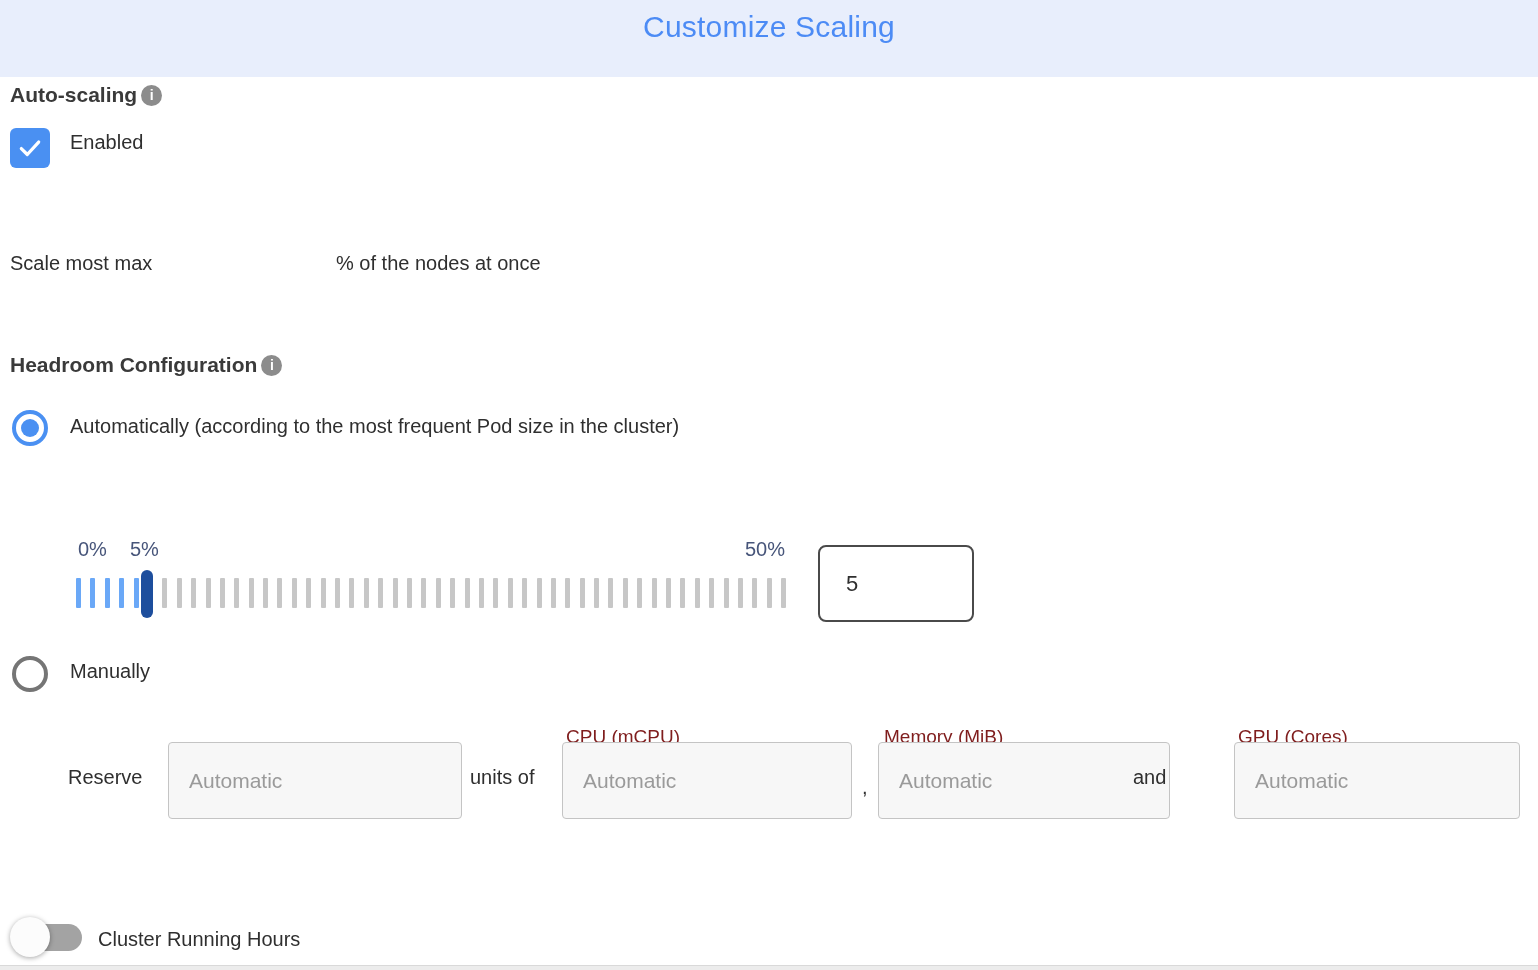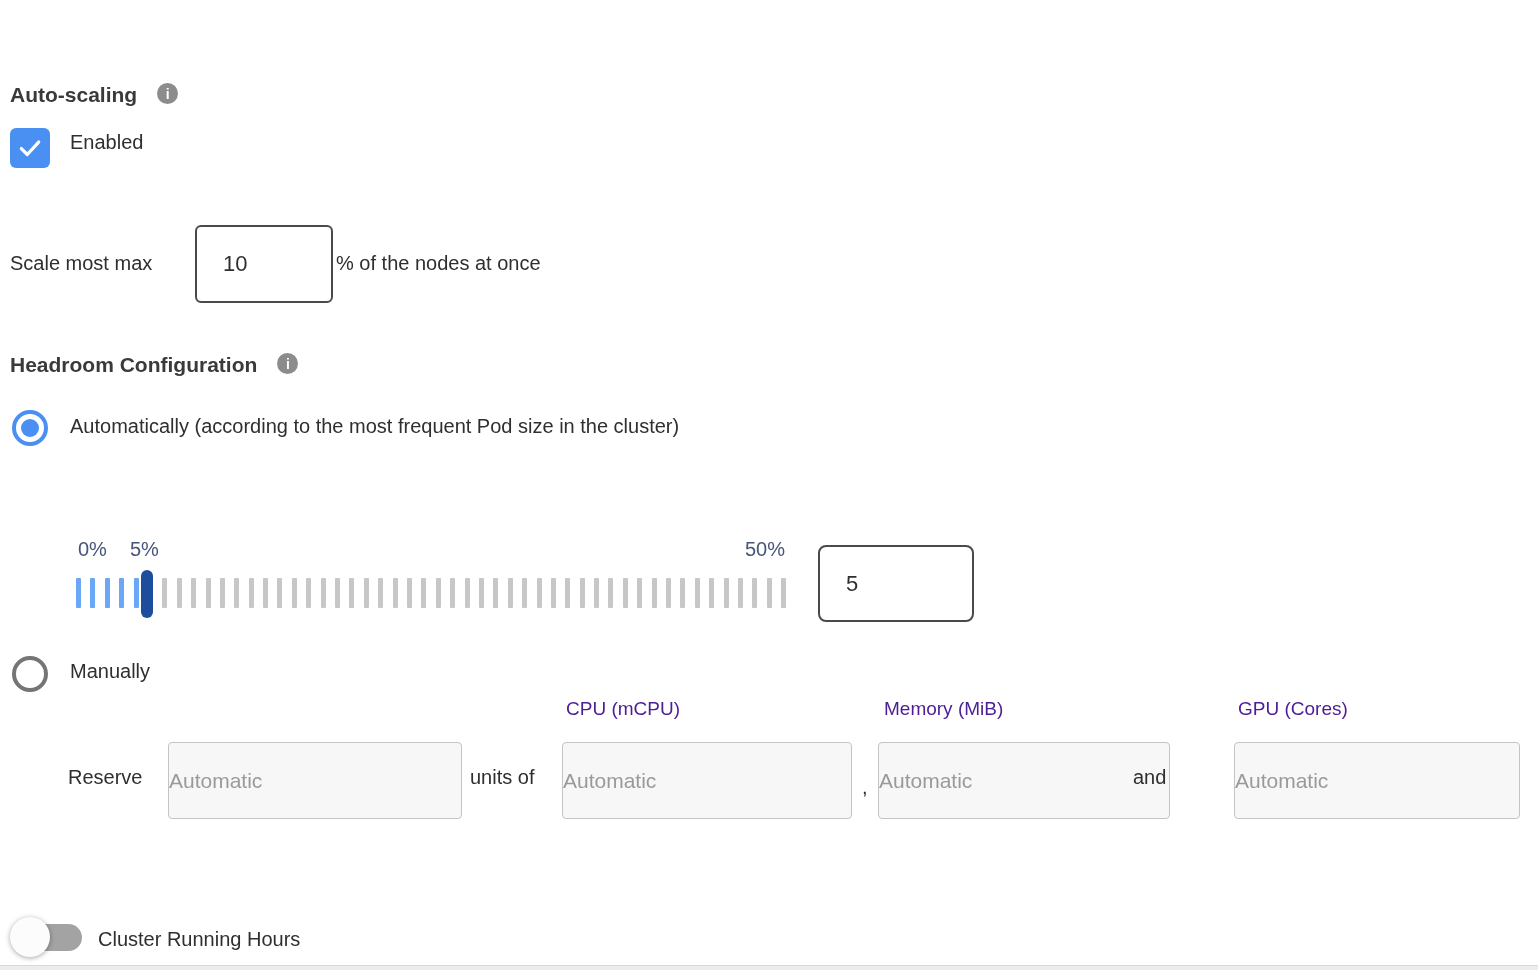--- a/index.html
+++ b/index.html
@@ -26,21 +26,21 @@
     margin-top: 10px;
     font-size: 30px;
     color: #4c8bf5;
     letter-spacing: 0.2px;
   }
 
   
   .section-label {
     position: absolute;
     font-size: 21px; font-weight: bold; color: #3a3a3a;
-    display: flex; align-items: flex-start; gap: 20px;
+    display: flex; align-items: center; gap: 4px;
   }
   .body-text { position: absolute; font-size: 20px; color: #2f2f2f; }
 
   .info-icon {
     width: 21px; height: 21px; border-radius: 50%;
     background: #8c8c8c; color: #ffffff;
     font-size: 14px; font-weight: bold; font-style: normal;
     display: inline-flex; align-items: center; justify-content: center;
     line-height: 1;
   }
@@ -94,30 +94,31 @@
   .tick.active { background: #6aa8f7; }
   .slider-handle {
     position: absolute; left: 141px; top: 570px;
     width: 12px; height: 48px; border-radius: 7px;
     background: #1d4e9d;
     cursor: pointer;
   }
 
   
   .col-header {
-    position: absolute; top: 698px;
-    font-size: 19px; color: #4c1d95;
+    position: absolute; top: 726px;
+    font-size: 19px; color: #7f1d1d;
   }
   .auto-input {
     position: absolute; top: 742px; height: 77px;
     background: #f7f7f7;
     border: 1px solid #c4c4c4;
     border-radius: 4px;
     font-family: "Liberation Sans", "DejaVu Sans", sans-serif;
     font-size: 21px; color: #2f2f2f;
+    padding-left: 20px;
     outline: none;
   }
   .auto-input::placeholder { color: #9a9a9a; opacity: 1; }
 
   
   .toggle { position: absolute; left: 10px; top: 915px; width: 80px; height: 44px; cursor: pointer; }
   .toggle-track {
     position: absolute; left: 4px; top: 9px;
     width: 68px; height: 27px; border-radius: 14px;
     background: #a3a3a3;
@@ -133,35 +134,37 @@
   .bottom-strip {
     position: absolute; left: 0; bottom: 0; width: 1538px; height: 5px;
     background: #ececec; border-top: 1px solid #d9d9d9;
   }
 </style>
 </head>
 <body>
 
 <div id="app">
 
+  <div class="header">
+    <div class="header-title">Customize Scaling</div>
+  </div>
 
   <div class="section-label" style="left:10px; top:83px;">
     <span>Auto-scaling</span>
     <span class="info-icon">i</span>
   </div>
 
   <div class="checkbox">
     <svg width="26" height="26" viewBox="0 0 24 24">
       <path d="M4 12.5 L9.5 18 L20 6.5" fill="none" stroke="#ffffff" stroke-width="3" stroke-linecap="round" stroke-linejoin="round"></path>
     </svg>
   </div>
   <div class="body-text" style="left:70px; top:131px;">Enabled</div>
 
   <div class="body-text" style="left:10px; top:252px;">Scale most max</div>
-  <input id="scaleDownInput" class="num-input" type="text" value="10" style="">
   <div class="body-text" style="left:336px; top:252px;">% of the nodes at once</div>
 
   <div class="section-label" style="left:10px; top:353px;">
     <span>Headroom Configuration</span>
     <span class="info-icon">i</span>
   </div>
 
   <div class="radio selected" style="left:12px; top:410px;">
     <span class="radio-dot"></span>
   </div>

